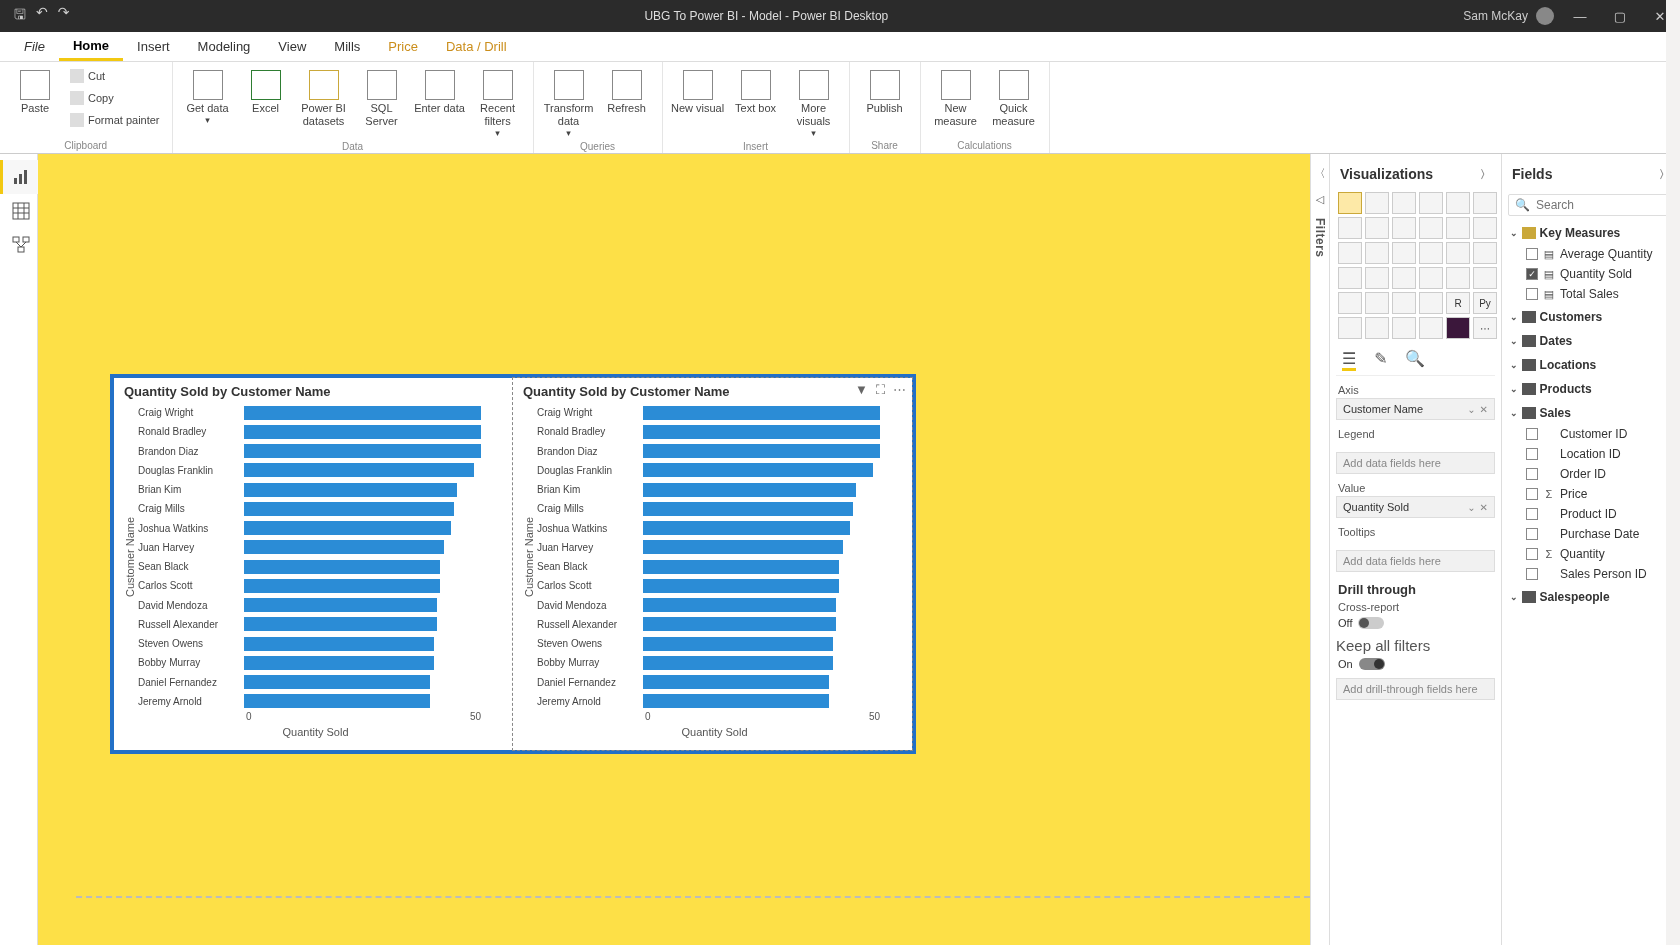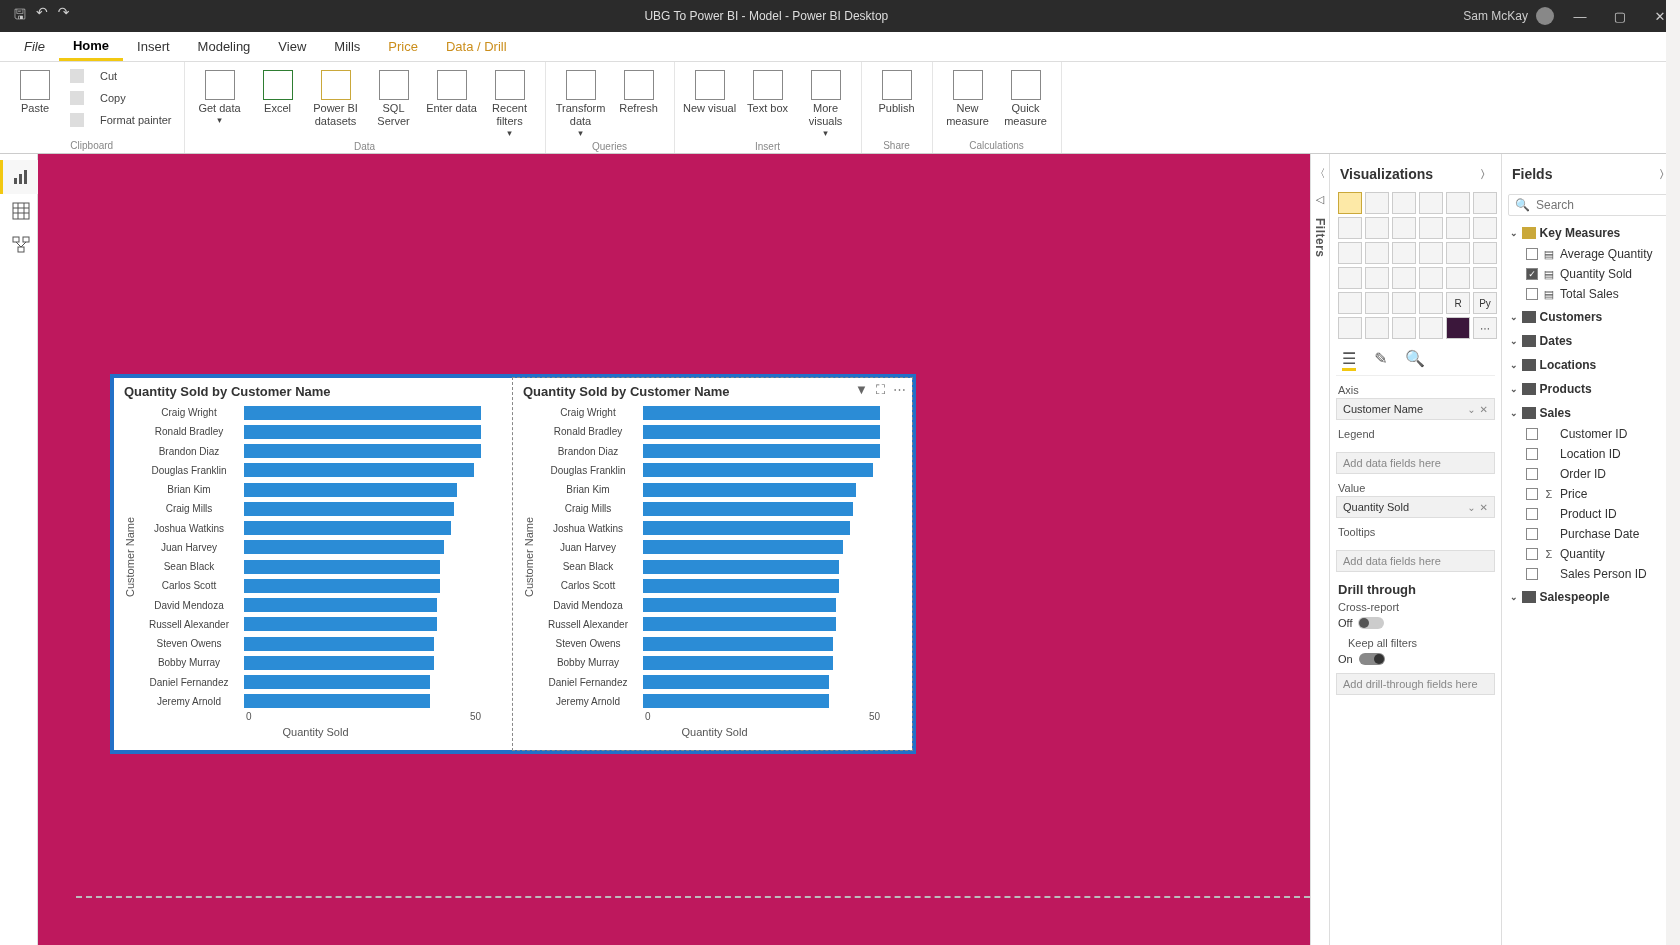--- a/index.html
+++ b/index.html
@@ -22,43 +22,43 @@
 .ribbon-tabs .tab.active { font-weight: 600; border-bottom: 3px solid #f2c811; color: #000; }
 .ribbon-tabs .tab.contextual { color: #cb8e1b; }
 
 
 .ribbon { background: #fff; height: 92px; display: flex; border-bottom: 1px solid #ccc; font-size: 11px; color: #444; }
 .rgroup { display: flex; flex-direction: column; padding: 4px 8px 2px 8px; border-right: 1px solid #e5e5e5; }
 .rgroup .body { flex: 1; display: flex; align-items: flex-start; gap: 4px; }
 .rgroup .label { text-align: center; font-size: 10px; color: #888; margin-top: 2px; }
 .rbtn-lg { display: flex; flex-direction: column; align-items: center; width: 54px; cursor: pointer; padding-top: 4px; text-align: center; line-height: 1.2; }
 .rbtn-lg .ico { width: 30px; height: 30px; background: #fff; border: 1px solid #888; position: relative; margin-bottom: 2px; }
-.rbtn-sm { display: flex; align-items: center; gap: 16px; height: 20px; cursor: pointer; padding: 0 4px; font-size: 11px; white-space: nowrap; }
+.rbtn-sm { display: flex; align-items: center; gap: 4px; height: 20px; cursor: pointer; padding: 0 4px; font-size: 11px; white-space: nowrap; }
 .rbtn-sm .ico-s { width: 14px; height: 14px; background: #ddd; display: inline-block; }
 .vstack { display: flex; flex-direction: column; gap: 2px; }
 
 
 .main { display: flex; height: calc(945px - 32px - 30px - 92px); background: #f3f2f1; }
 .viewbar { width: 38px; background: #fff; border-right: 1px solid #ddd; display: flex; flex-direction: column; padding-top: 6px; }
 .viewbar .vb { width: 38px; height: 34px; display: flex; align-items: center; justify-content: center; cursor: pointer; color: #555; border-left: 3px solid transparent; }
 .viewbar .vb.active { border-left: 3px solid #f2c811; background: #f7f7f7; }
 .canvas-wrap { flex: 1; position: relative; overflow: hidden; background: #fff; margin: 0; }
-.canvas { position: absolute; left: 0; top: 0; right: 0; bottom: 0; background: #be185d; }
+.canvas { position: absolute; left: 0; top: 0; right: 0; bottom: 0; background: #fde047; }
 .canvas-bottom-dash { position: absolute; left: 38px; right: 0; height: 0; top: 742px; border-top: 2px dashed #bbb; }
 
 
 .visual-group { position: absolute; left: 72px; top: 220px; width: 806px; height: 380px; border: 4px solid #2270c7; background: #fff; display: flex; }
 .visual { flex: 1; position: relative; padding: 6px 6px 4px 10px; }
 .visual.sel { border: 1px dashed #888; margin: -1px; }
 .visual .vtitle { font-size: 13px; font-weight: 600; color: #333; margin-bottom: 4px; }
 .visual .toolbar { position: absolute; right: 6px; top: 4px; display: flex; gap: 8px; color: #666; font-size: 13px; }
 .visual .toolbar span { cursor: pointer; }
 .chart { display: flex; height: 308px; }
 .ylabel { writing-mode: vertical-rl; transform: rotate(180deg); font-size: 11px; color: #555; text-align: center; padding: 0 0 0 2px; }
-.ynames { display: flex; flex-direction: column; justify-content: space-around; font-size: 10px; color: #444; text-align: center; width: 106px; padding-right: 4px; }
+.ynames { display: flex; flex-direction: column; justify-content: space-around; font-size: 10px; color: #444; text-align: left; width: 106px; padding-right: 4px; }
 .bars { flex: 1; display: flex; flex-direction: column; justify-content: space-around; padding-right: 26px; position: relative; }
 .bar { height: 14px; background: #2b8cd6; }
 .xaxis { display: flex; margin-left: 122px; margin-right: 26px; justify-content: space-between; font-size: 10px; color: #555; }
 .xlabel { text-align: center; font-size: 11px; color: #555; margin-top: 4px; }
 
 
 .filters-coll { width: 20px; background: #fff; border-left: 1px solid #ddd; border-right: 1px solid #ddd; display: flex; flex-direction: column; align-items: center; padding-top: 12px; gap: 12px; }
 .filters-coll .chev { font-size: 11px; color: #555; cursor: pointer; }
 .filters-coll .rot { writing-mode: vertical-rl; font-size: 12px; color: #555; font-weight: 600; letter-spacing: 0.5px; }
 
@@ -457,21 +457,21 @@
     <div class="well-label">Tooltips</div>
     <div class="well placeholder">Add data fields here</div>
     <div class="section-h">Drill through</div>
     <div style="font-size:11px; color:#555; margin:4px 2px">Cross-report</div>
     <div class="toggle-row">
       <span>Off</span>
       <div class="toggle off">
           <div class="knob"></div>
         </div>
     </div>
-    <div style="font-size:11px; color:#555; margin:8px 12px 4px">Keep all filters</div>
+    <div style="font-size:15px; color:#555; margin:8px 0 4px">Keep all filters</div>
     <div class="toggle-row">
       <span>On</span>
       <div class="toggle on">
           <div class="knob"></div>
         </div>
     </div>
     <div class="well placeholder" style="margin-top:8px">Add drill-through fields here</div>
   </div>
 
   <div class="fieldspane">

